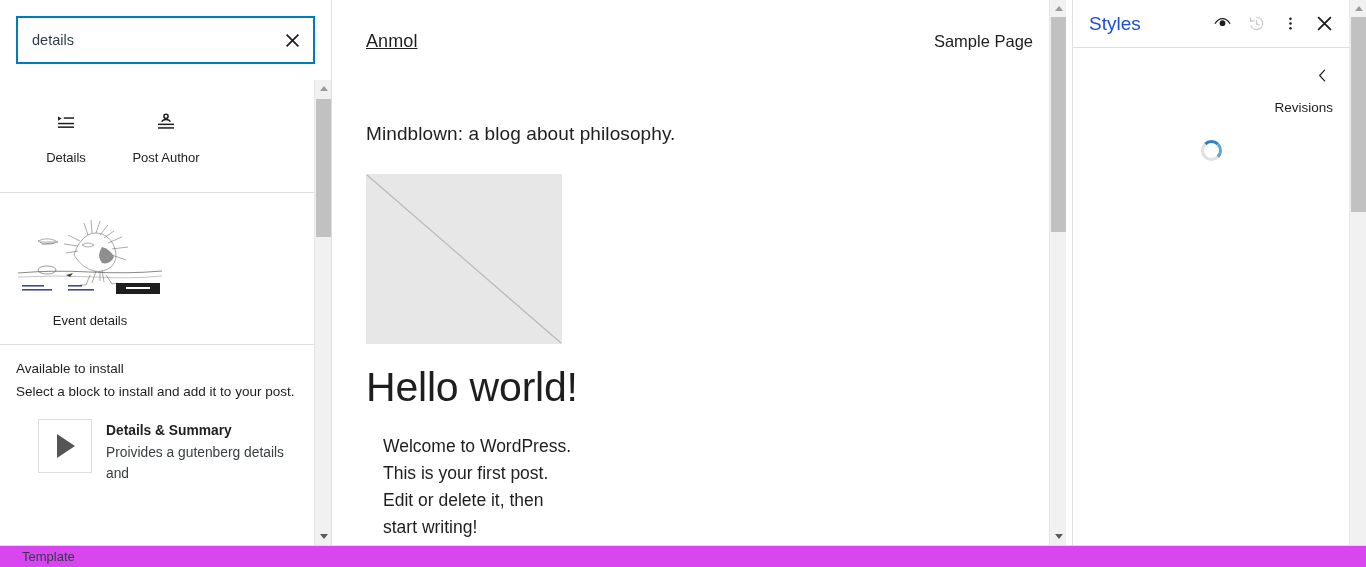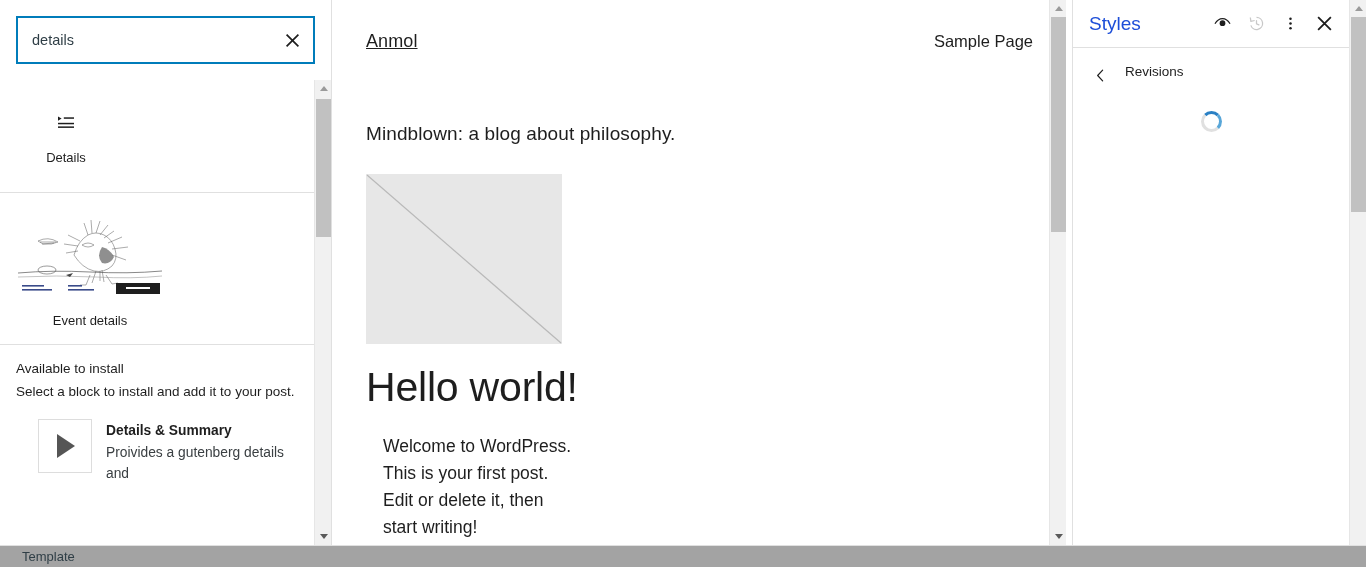--- a/index.html
+++ b/index.html
@@ -276,23 +276,24 @@
     border: 0; background: transparent;
     cursor: pointer;
     display: flex; align-items: center; justify-content: center;
     color: #1e1e1e;
     padding: 0;
   }
   .hdr-btn.muted { color: #c8c8c8; }
 
   .revisions-head {
     display: flex;
-    align-items: flex-start;
+    align-items: flex-end;
     gap: 14px;
     padding: 16px 16px 0 16px;
+    flex-direction: column;
   }
   .back-btn {
     width: 22px; height: 22px;
     border: 0; background: transparent;
     cursor: pointer;
     display: flex; align-items: center; justify-content: center;
     color: #1e1e1e;
     padding: 0;
   }
   .revisions-title {
@@ -316,21 +317,21 @@
     border: 3px solid #e0e0e0;
     border-top-color: #2a80c4;
     border-right-color: #58a6d8;
   }
 
   
   .statusbar {
     position: absolute;
     left: 0; bottom: 0;
     width: 1366px; height: 22px;
-    background: #a3a3a3;
+    background: #d946ef;
     border-top: 1px solid #e0e0e0;
     display: flex;
     align-items: center;
     padding-left: 22px;
   }
   .statusbar-label {
     font-size: 13px;
     color: #2f3e46;
   }
 </style>
@@ -361,20 +362,31 @@
             <svg width="24" height="24" viewBox="0 0 24 24">
               <path d="M4 6.5 L7.6 8.6 L4 10.7 Z" fill="#1e1e1e"></path>
               <rect x="9.8" y="7.3" width="10.2" height="1.5" fill="#1e1e1e"></rect>
               <rect x="4" y="12.8" width="16" height="1.5" fill="#1e1e1e"></rect>
               <rect x="4" y="16.4" width="16" height="1.5" fill="#1e1e1e"></rect>
             </svg>
           </span>
           <span class="block-label">Details</span>
         </button>
 
+        <button class="block-item">
+          <span class="block-ico">
+            <svg width="24" height="24" viewBox="0 0 24 24">
+              <circle cx="12" cy="6.3" r="2.1" fill="none" stroke="#1e1e1e" stroke-width="1.5"></circle>
+              <path d="M7.6 11.6 C8.6 10.2 10.2 9.6 12 9.6 C13.8 9.6 15.4 10.2 16.4 11.6" fill="none" stroke="#1e1e1e" stroke-width="1.5"></path>
+              <rect x="4" y="13.6" width="16" height="1.5" fill="#1e1e1e"></rect>
+              <rect x="4" y="17.2" width="16" height="1.5" fill="#1e1e1e"></rect>
+            </svg>
+          </span>
+          <span class="block-label">Post Author</span>
+        </button>
 
       </div>
 
       <div class="sep"></div>
 
       <div class="pattern-section">
         <div class="pattern-thumb">
           <svg viewBox="0 0 148 88">
             <rect x="0" y="0" width="148" height="88" fill="#ffffff"></rect>
 

